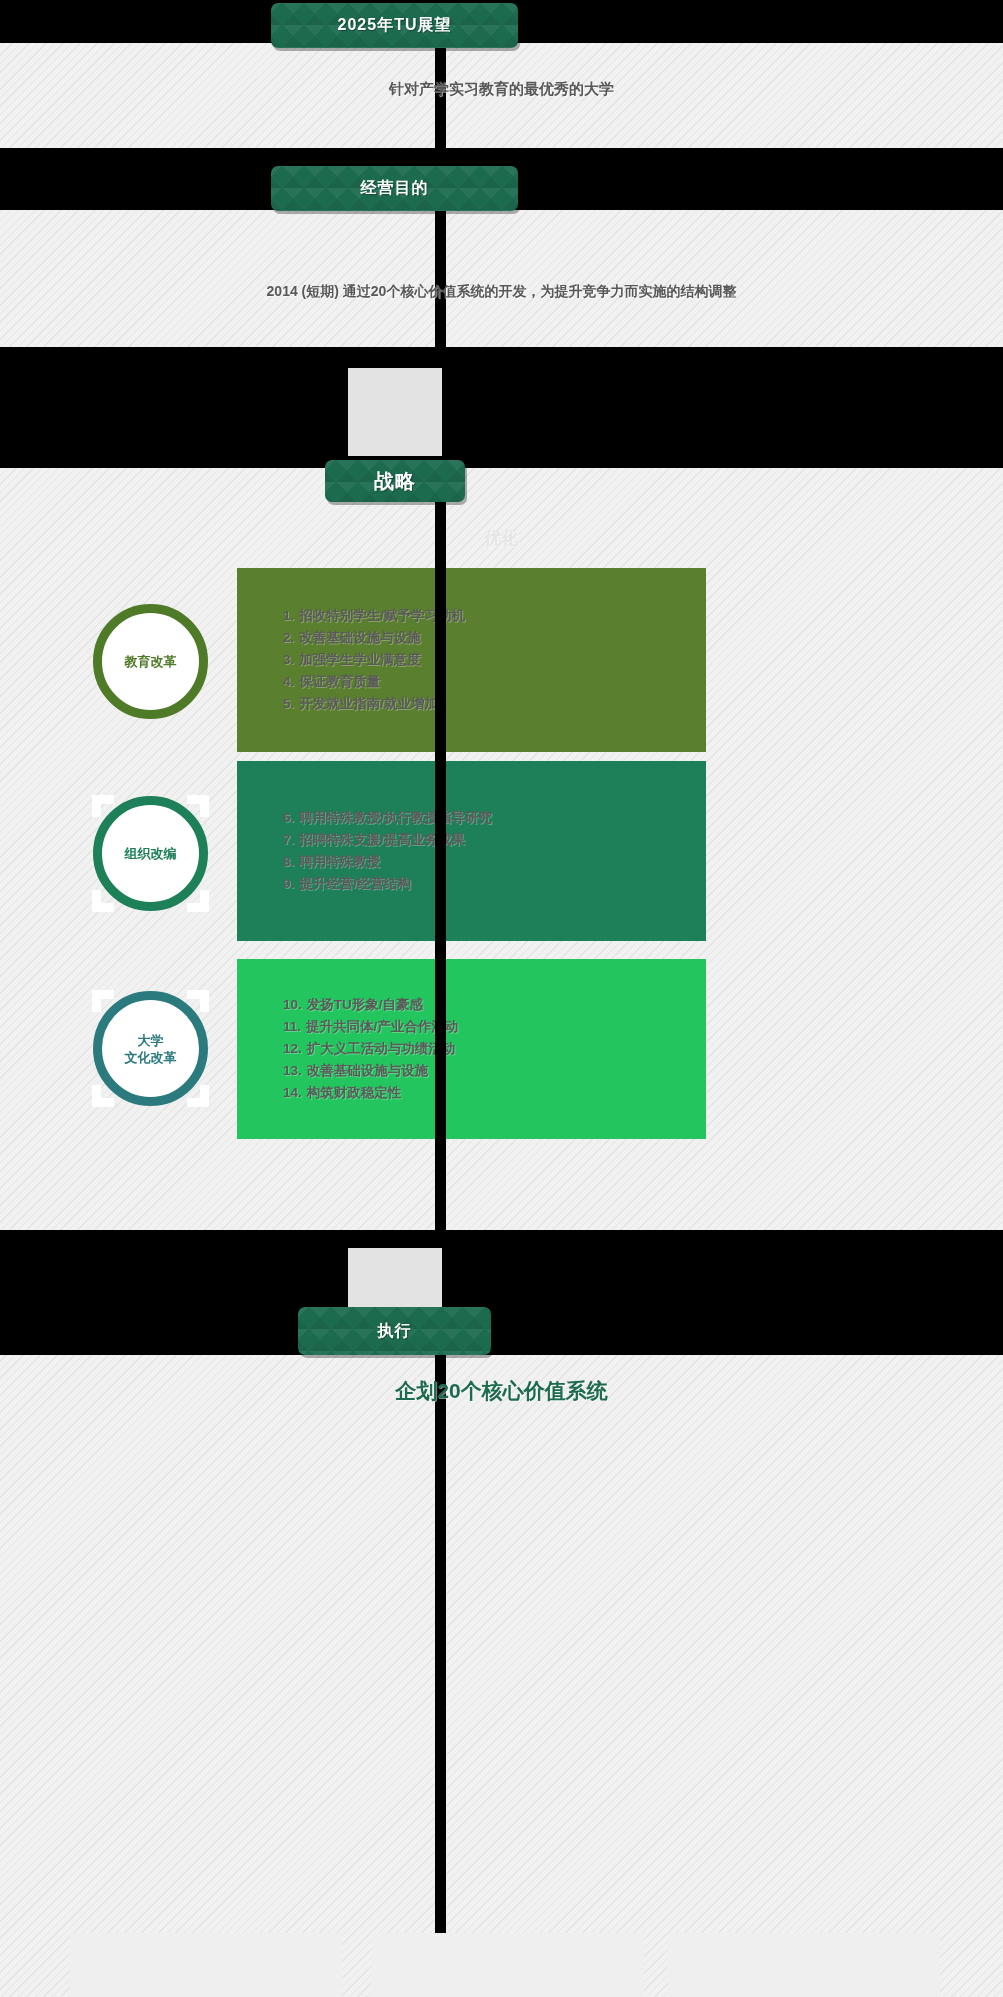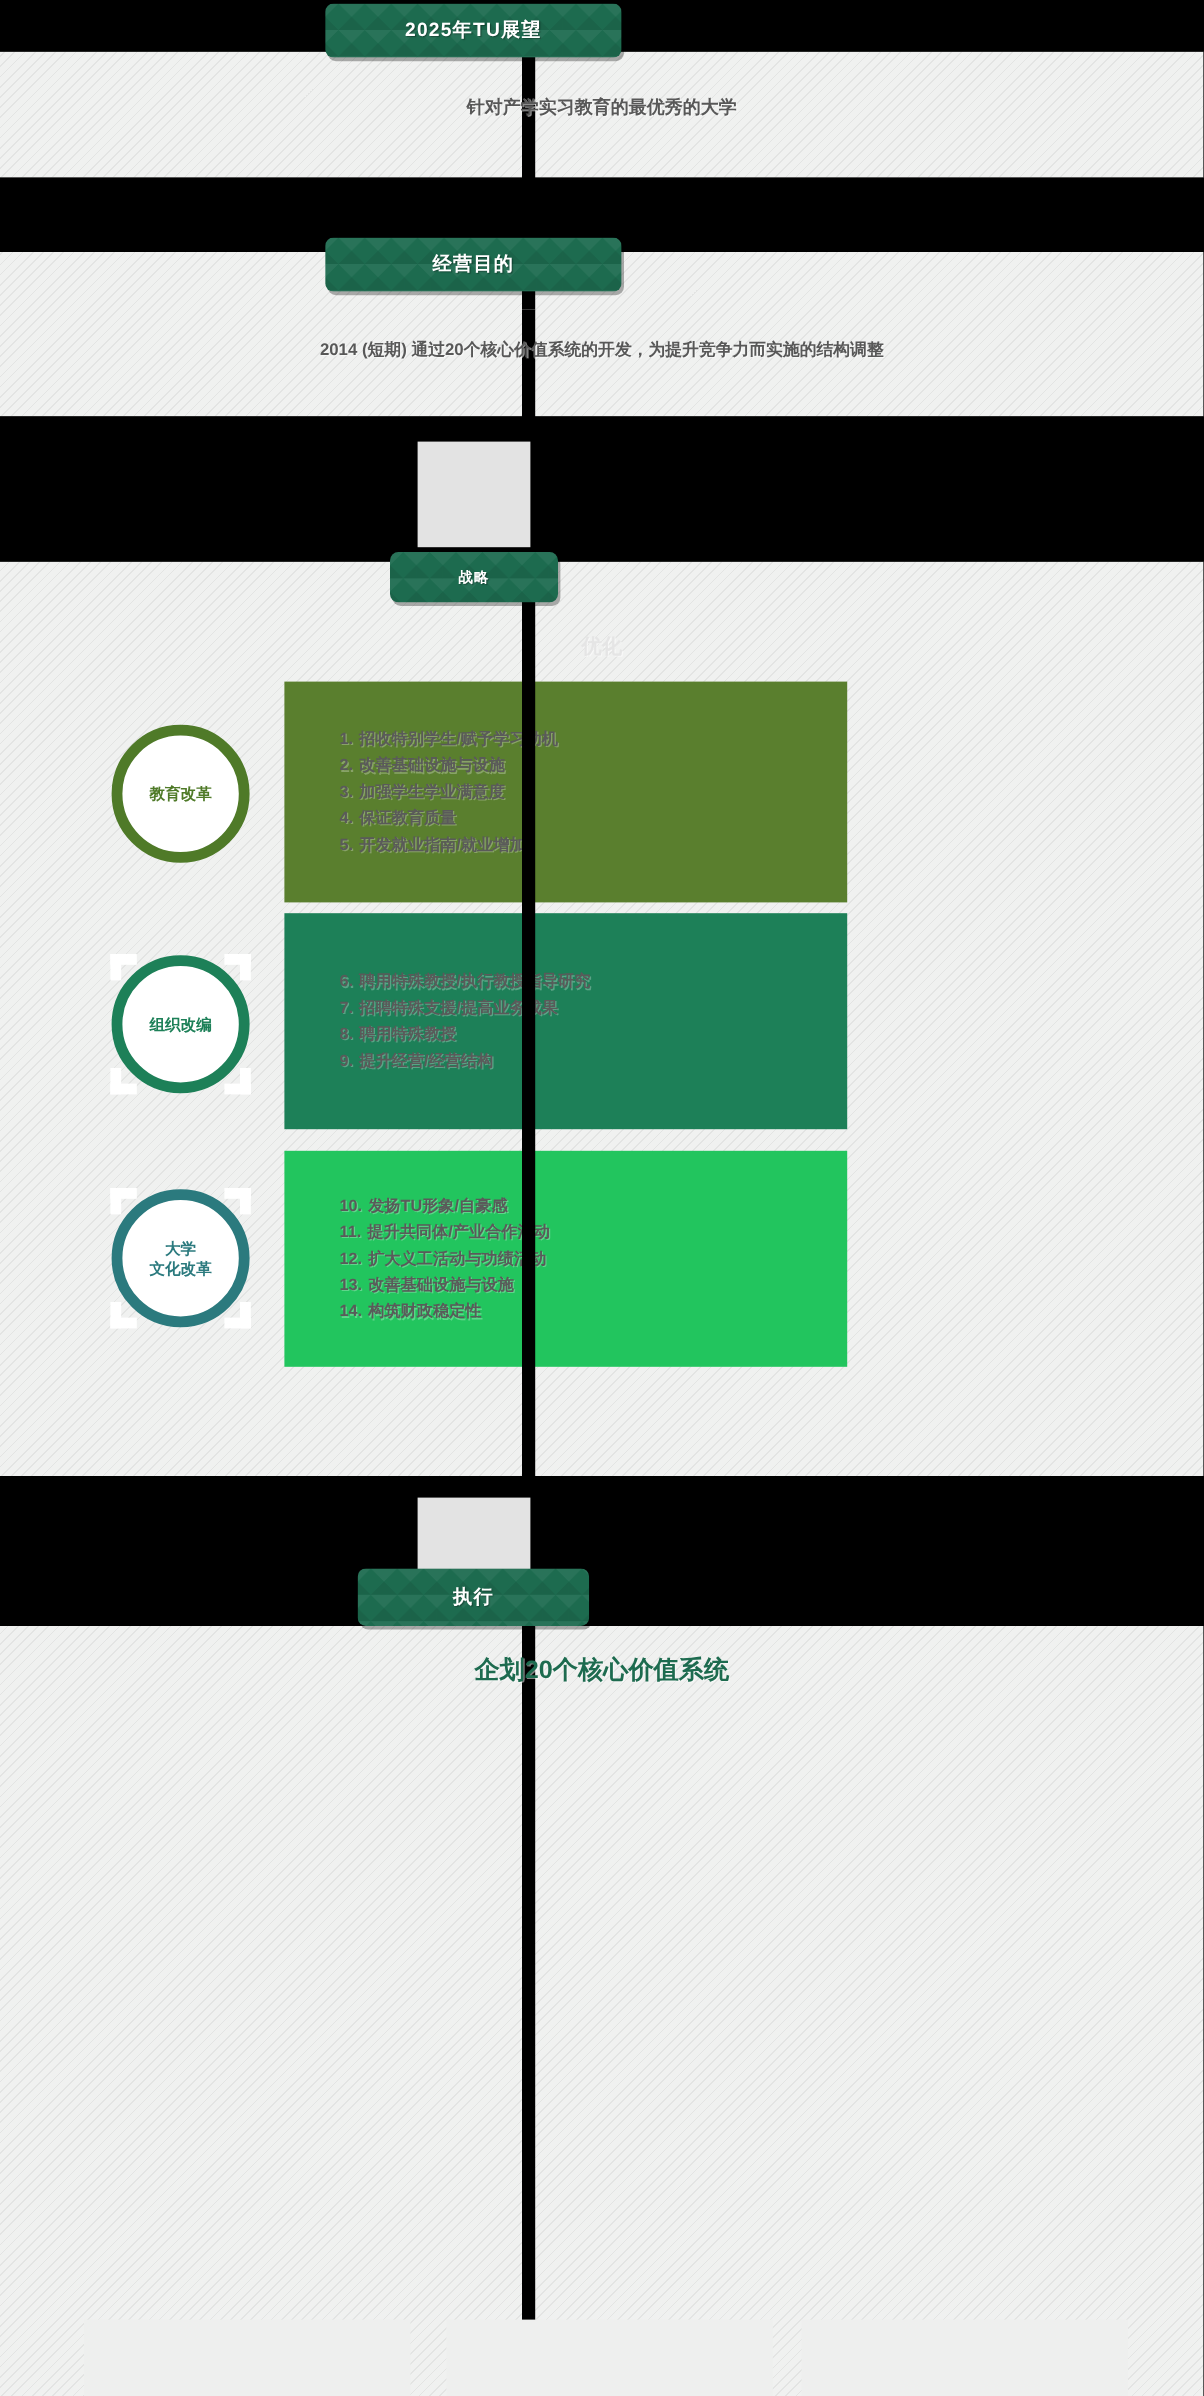--- a/index.html
+++ b/index.html
@@ -223,29 +223,29 @@
   <div class="gray-box" style="left:348px; top:1248px; width:94px; height:91px;"></div>
 
   <div class="banner" style="left:271px; top:3px; width:247px; height:45px; font-size:16px;">
     <span>2025年TU展望</span>
   </div>
 
   <div class="vision-line" style="top:80px; font-size:15px;">
     <span>针对产学实习教育的最优秀的大学</span>
   </div>
 
-  <div class="banner" style="left:271px; top:166px; width:247px; height:45px; font-size:16px;margin-top:32px;">
+  <div class="banner" style="left:271px; top:166px; width:247px; height:45px; font-size:16px;">
     <span>经营目的</span>
   </div>
 
   <div class="vision-line" style="top:283px; font-size:14px;">
     <span>2014 (短期) 通过20个核心价值系统的开发，为提升竞争力而实施的结构调整</span>
   </div>
 
-  <div class="banner" style="left:325px; top:460px; width:140px; height:42px; font-size:12px;">
+  <div class="banner" style="left:325px; top:460px; width:140px; height:42px; font-size:20px;">
     <span>战略</span>
   </div>
 
   <div class="opt-line" style="top:527px; font-size:17px;">
     <span>优化</span>
   </div>
 
   <div class="badge" style="left:93px; top:604px;">
     <div class="ring"></div>
     <div class="blabel">教育改革</div>

